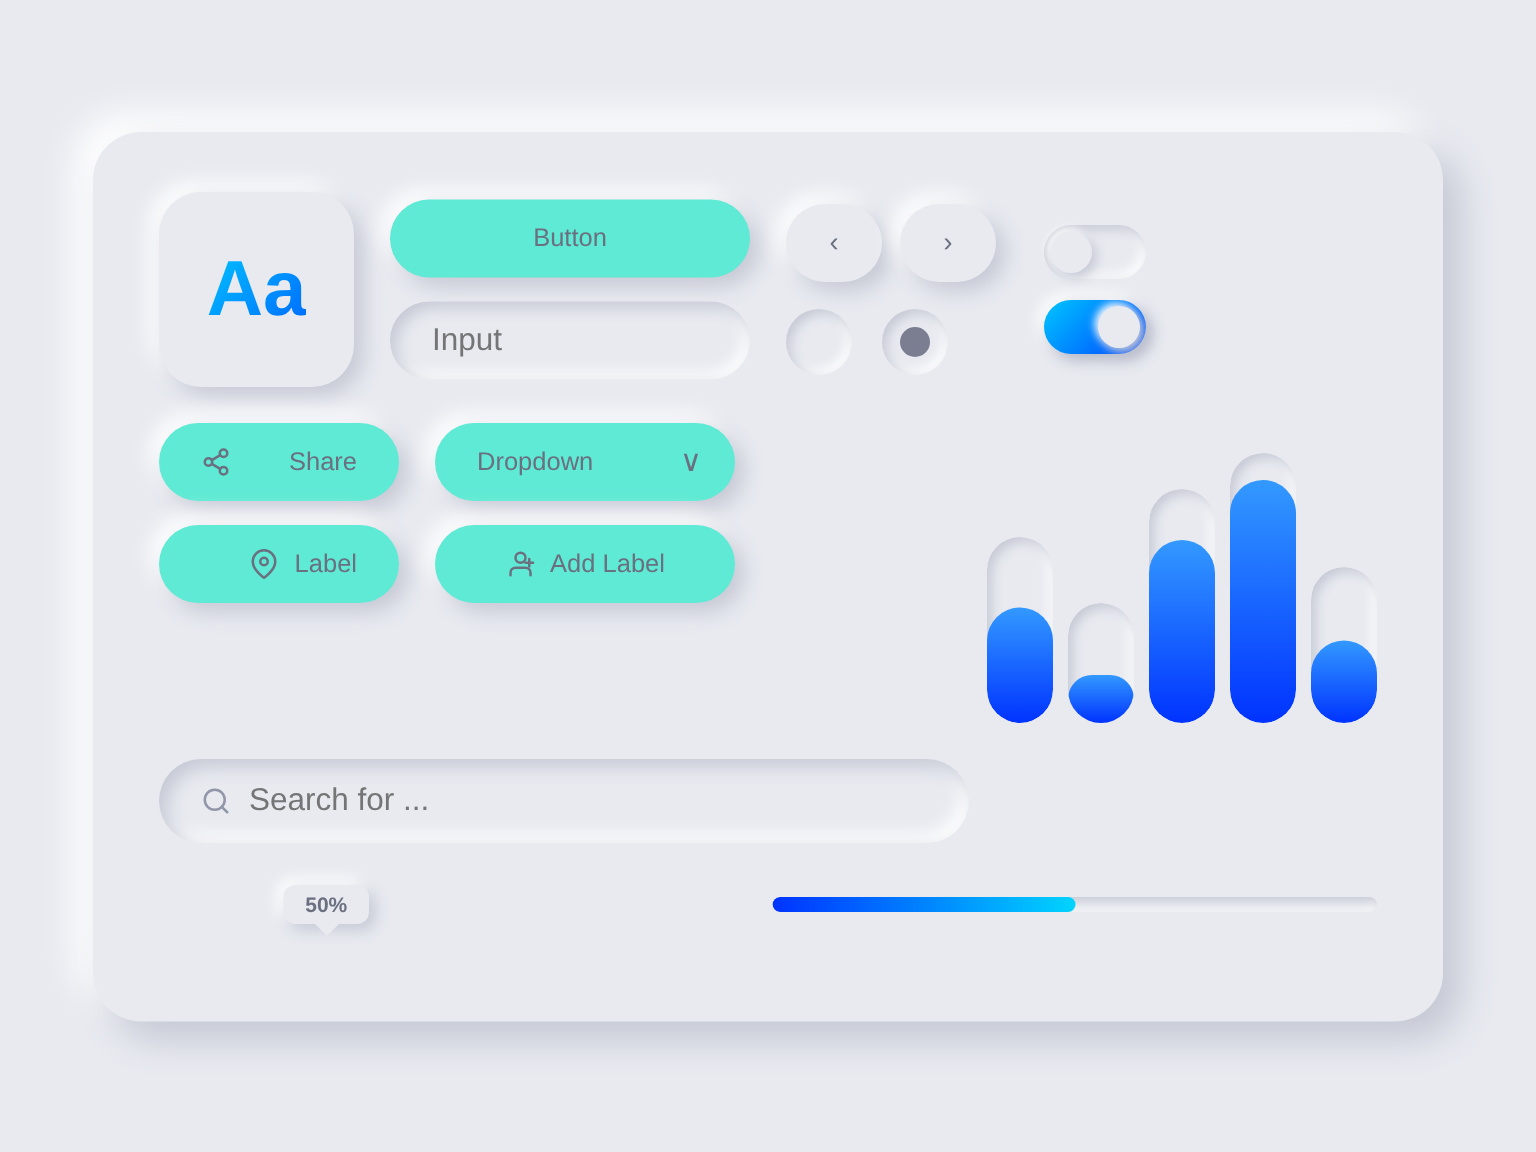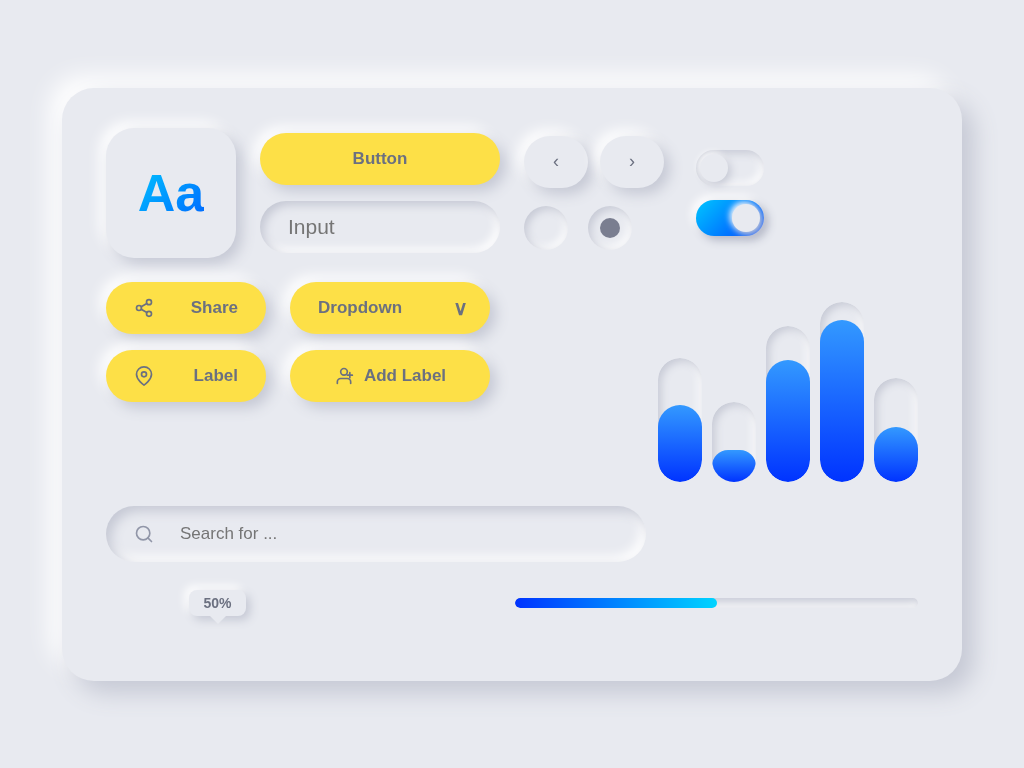--- a/index.html
+++ b/index.html
@@ -57,29 +57,29 @@
       -webkit-text-fill-color: transparent;
       background-clip: text;
     }
 
     
     .btn {
       border-radius: 50px;
       border: none;
       cursor: pointer;
       font-size: 17px;
-      font-weight: 700;
+      font-weight: 400;
       color: #6b7080;
       padding: 0 28px;
       height: 52px;
       display: flex;
       align-items: center;
       justify-content: center;
       gap: 10px;
-      background: #fde047;
+      background: #5eead4;
       box-shadow:
         6px 6px 14px #c5c8d4,
         -6px -6px 14px #ffffff;
     }
     .btn-wide { width: 240px; }
 
     
     .input-field {
       border-radius: 50px;
       border: none;
@@ -258,25 +258,24 @@
         inset -5px -5px 12px #ffffff;
     }
     .search-icon-svg {
       color: #9196a8;
       font-size: 20px;
       flex-shrink: 0;
     }
     .search-input {
       border: none;
       background: transparent;
-      font-size: 17px;
+      font-size: 21px;
       color: #9196a8;
       outline: none;
       flex: 1;
-      margin-left: 14px;
     }
 
     
     .progress-section {
       margin-top: 10px;
       display: flex;
       flex-direction: row;
       align-items: center;
       gap: 6px;
     }
@@ -384,21 +383,21 @@
       <button class="btn" style="min-width:160px; justify-content:space-between; gap:10px;">
         <svg class="share-svg" viewBox="0 0 24 24" fill="none" stroke="#6b7080" stroke-width="2" stroke-linecap="round" stroke-linejoin="round">
           <circle cx="18" cy="5" r="3"></circle>
             <circle cx="6" cy="12" r="3"></circle>
             <circle cx="18" cy="19" r="3"></circle>
           <line x1="8.59" y1="13.51" x2="15.42" y2="17.49"></line>
           <line x1="15.41" y1="6.51" x2="8.59" y2="10.49"></line>
         </svg>
         <span>Share</span>
       </button>
-      <button class="btn" style="min-width:160px; justify-content:space-between; gap:10px;">
+      <button class="btn" style="min-width:160px; justify-content:flex-end; gap:10px;">
         <svg class="label-svg" viewBox="0 0 24 24" fill="none" stroke="#6b7080" stroke-width="2" stroke-linecap="round" stroke-linejoin="round">
           <path d="M21 10c0 7-9 13-9 13s-9-6-9-13a9 9 0 0 1 18 0z"></path>
           <circle cx="12" cy="10" r="3"></circle>
         </svg>
         <span>Label</span>
       </button>
     </div>
 
     <div class="controls-col">
       <button class="btn dropdown-btn">

